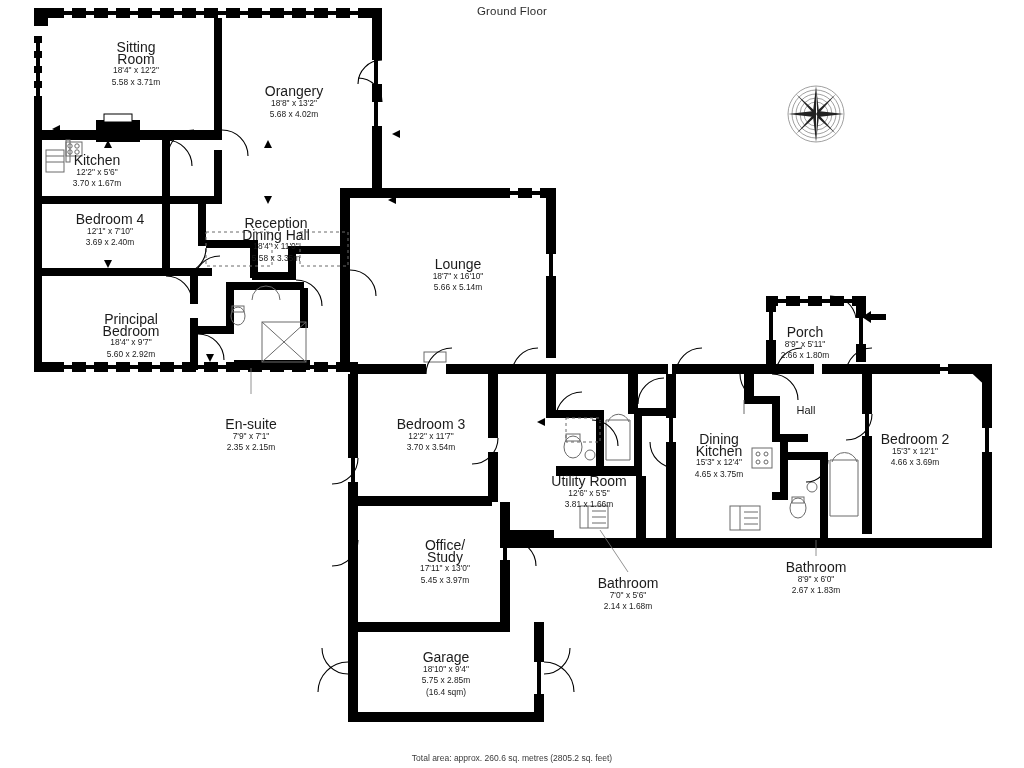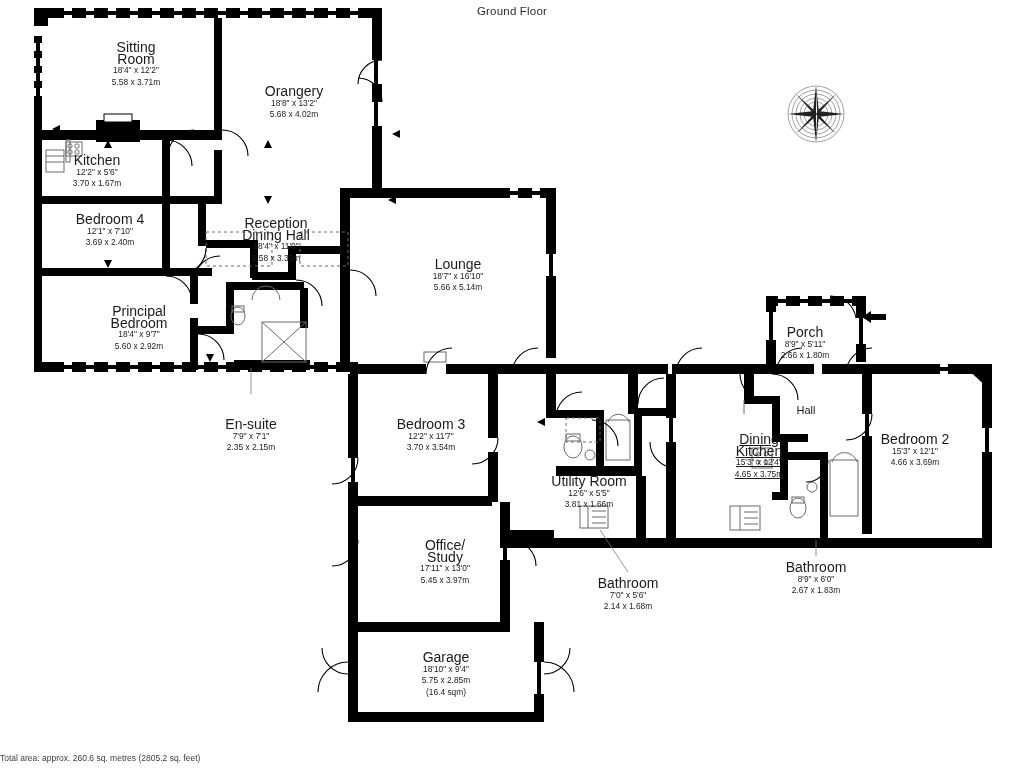--- a/index.html
+++ b/index.html
@@ -41,20 +41,21 @@
     font-size: 8.5px;
     color: #3a3a3a;
     display: block;
     line-height: 12px;
   }
   .footer-block {
     position: absolute;
     left: 0;
     top: 747px;
     width: 1024px;
+    text-align: center;
   }
   .footer-text {
     font-size: 8.5px;
     color: #3a3a3a;
   }
   
   .room-label {
     position: absolute;
     text-align: center;
     line-height: 11.5px;
@@ -527,21 +528,21 @@
         <span class="rl-name">Bedroom 4</span>
         <span class="rl-dim">12'1" x 7'10"</span>
         <span class="rl-dim">3.69 x 2.40m</span>
       </div>
       <div class="room-label" style="left: 276px; top: 218px;">
         <span class="rl-name">Reception</span>
         <span class="rl-name">Dining Hall</span>
         <span class="rl-dim">18'4" x 11'0"</span>
         <span class="rl-dim">5.58 x 3.35m</span>
       </div>
-      <div class="room-label" style="left: 131px; top: 306px; margin-left: 8px;">
+      <div class="room-label" style="left: 131px; top: 314px;">
         <span class="rl-name">Principal</span>
         <span class="rl-name">Bedroom</span>
         <span class="rl-dim">18'4" x 9'7"</span>
         <span class="rl-dim">5.60 x 2.92m</span>
       </div>
       <div class="room-label" style="left: 458px; top: 259px;">
         <span class="rl-name">Lounge</span>
         <span class="rl-dim">18'7" x 16'10"</span>
         <span class="rl-dim">5.66 x 5.14m</span>
       </div>
@@ -558,21 +559,21 @@
       <div class="room-label" style="left: 431px; top: 419px;">
         <span class="rl-name">Bedroom 3</span>
         <span class="rl-dim">12'2" x 11'7"</span>
         <span class="rl-dim">3.70 x 3.54m</span>
       </div>
       <div class="room-label" style="left: 915px; top: 434px;">
         <span class="rl-name">Bedroom 2</span>
         <span class="rl-dim">15'3" x 12'1"</span>
         <span class="rl-dim">4.66 x 3.69m</span>
       </div>
-      <div class="room-label" style="left: 759px; top: 434px; text-decoration: underline;">
+      <div class="room-label" style="left: 719px; top: 434px;">
         <span class="rl-name">Dining</span>
         <span class="rl-name">Kitchen</span>
         <span class="rl-dim">15'3" x 12'4"</span>
         <span class="rl-dim">4.65 x 3.75m</span>
       </div>
       <div class="room-label" style="left: 589px; top: 476px;">
         <span class="rl-name">Utility Room</span>
         <span class="rl-dim">12'6" x 5'5"</span>
         <span class="rl-dim">3.81 x 1.66m</span>
       </div>

